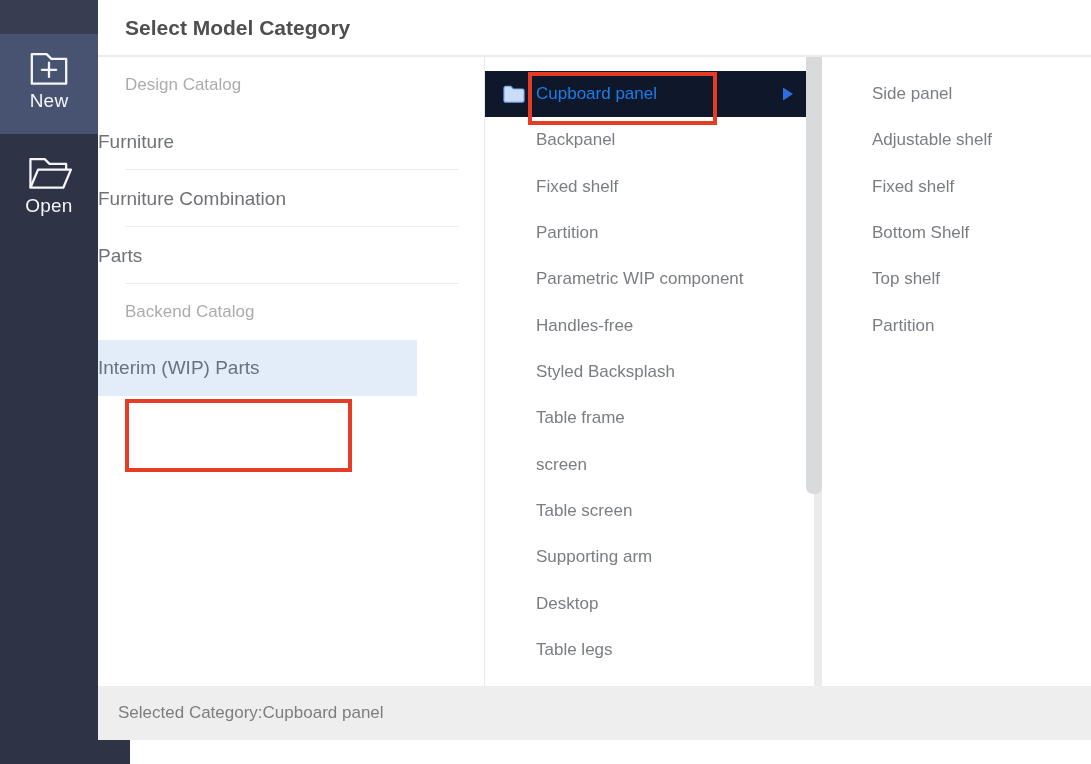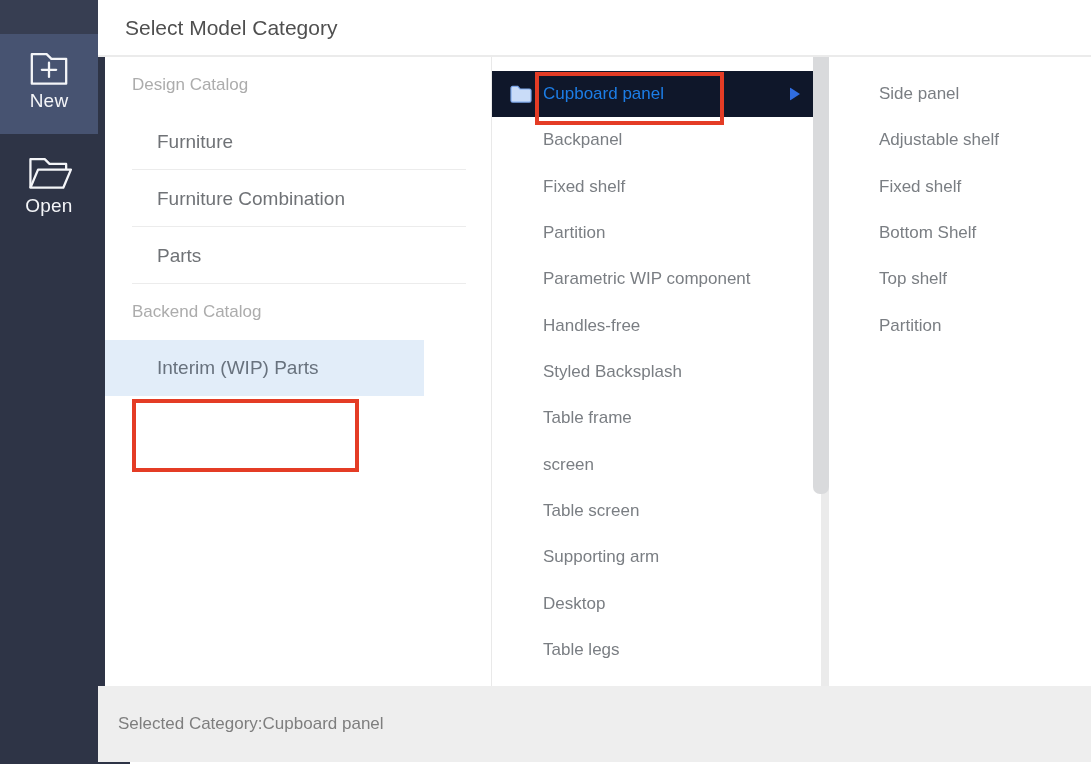--- a/index.html
+++ b/index.html
@@ -12,48 +12,48 @@
   
   .sidebar{position:absolute;left:0;top:0;width:98px;height:764px;background:#2e3446;padding-left:32px;}
   .sidebar-top{position:absolute;left:0;top:0;width:98px;height:34px;background:#373e52;}
   .side-btn{position:absolute;left:0;width:98px;display:flex;flex-direction:column;align-items:center;cursor:pointer;color:#f4f5f8;}
   .side-btn.new{top:34px;height:100px;background:#475371;padding-top:11px;box-sizing:border-box;}
   .side-btn.open{top:134px;height:104px;padding-top:18px;box-sizing:border-box;}
   .side-label{font-size:19px;margin-top:3px;letter-spacing:.2px;}
   .side-btn svg{display:block;}
   
   .title-bar{position:absolute;left:98px;top:0;width:993px;height:55px;background:#fff;border-bottom:2px solid #ebebeb;box-sizing:content-box;}
-  .title{margin:0;position:absolute;left:27px;top:0;height:65px;line-height:55px;font-size:21px;font-weight:400;color:#4f4f4f;}
+  .title{margin:0;position:absolute;left:27px;top:0;height:65px;line-height:55px;font-size:21px;font-weight:700;color:#4f4f4f;}
   
-  .panel{position:absolute;top:57px;height:629px;background:#fff;box-sizing:border-box;margin-left:7px;}
+  .panel{position:absolute;top:57px;height:629px;background:#fff;box-sizing:border-box;}
   .panel1{left:98px;width:387px;border-right:1px solid #e9e9e9;}
   .panel2{left:485px;width:337px;}
   .panel3{left:822px;width:269px;}
   .sec-header{height:56px;display:flex;align-items:center;padding-left:27px;font-size:17px;color:#acacac;}
-  .cat-item{height:57px;display:flex;align-items:center;padding-left:52px;font-size:19px;color:#6f7276;position:relative;cursor:pointer;}
+  .cat-item{height:57px;display:flex;align-items:center;font-size:19px;color:#6f7276;position:relative;cursor:pointer;}
   .cat-item::after{content:"";position:absolute;left:27px;right:25px;bottom:0;height:1px;background:#ececec;}
   .cat-item.selected{height:56px;width:319px;box-sizing:border-box;background:#e2edf9;color:#68727e;}
   .cat-item.selected::after{display:none;}
   
   .annotation{position:absolute;border:4px solid #e43c25;box-sizing:border-box;pointer-events:none;z-index:6;}
   .anno1{left:27px;top:342px;width:227px;height:73px;}
   .anno2{left:43px;top:15px;width:189px;height:53px;}
   
   .rows{position:absolute;left:0;top:14px;width:321px;}
   .panel3 .rows{width:224px;}
   .sub-item{height:46.33px;display:flex;align-items:center;padding-left:51px;box-sizing:border-box;font-size:17px;color:#7a7e83;position:relative;cursor:pointer;}
   .panel3 .sub-item{padding-left:50px;}
   .sub-item.active-sub{background:#0f172a;color:#1c7de6;}
   .mini-folder{position:absolute;left:18px;top:50%;transform:translateY(-50%);}
   .expand{position:absolute;left:298px;top:50%;transform:translateY(-50%);}
   
   .scroll-track{position:absolute;right:0;top:0;width:8px;height:629px;background:#ebebeb;}
   .scroll-thumb{position:absolute;right:0;top:0;width:16px;height:437px;background:#d9dadc;border-radius:0 0 7px 7px;cursor:pointer;}
   
-  .status-bar{position:absolute;left:98px;top:686px;width:993px;height:76px;background:#eeeeee;display:flex;align-items:center;padding-left:20px;box-sizing:border-box;font-size:17px;color:#7e7e7e;}
+  .status-bar{position:absolute;left:98px;top:686px;width:993px;height:54px;background:#eeeeee;display:flex;align-items:center;padding-left:20px;box-sizing:border-box;font-size:17px;color:#7e7e7e;}
 </style>
 </head>
 <body>
 
 <div class="app">
 
   <aside class="sidebar">
     <div class="sidebar-top"></div>
     <div class="side-btn new">
       <svg width="46" height="42" viewBox="0 0 48 44">

